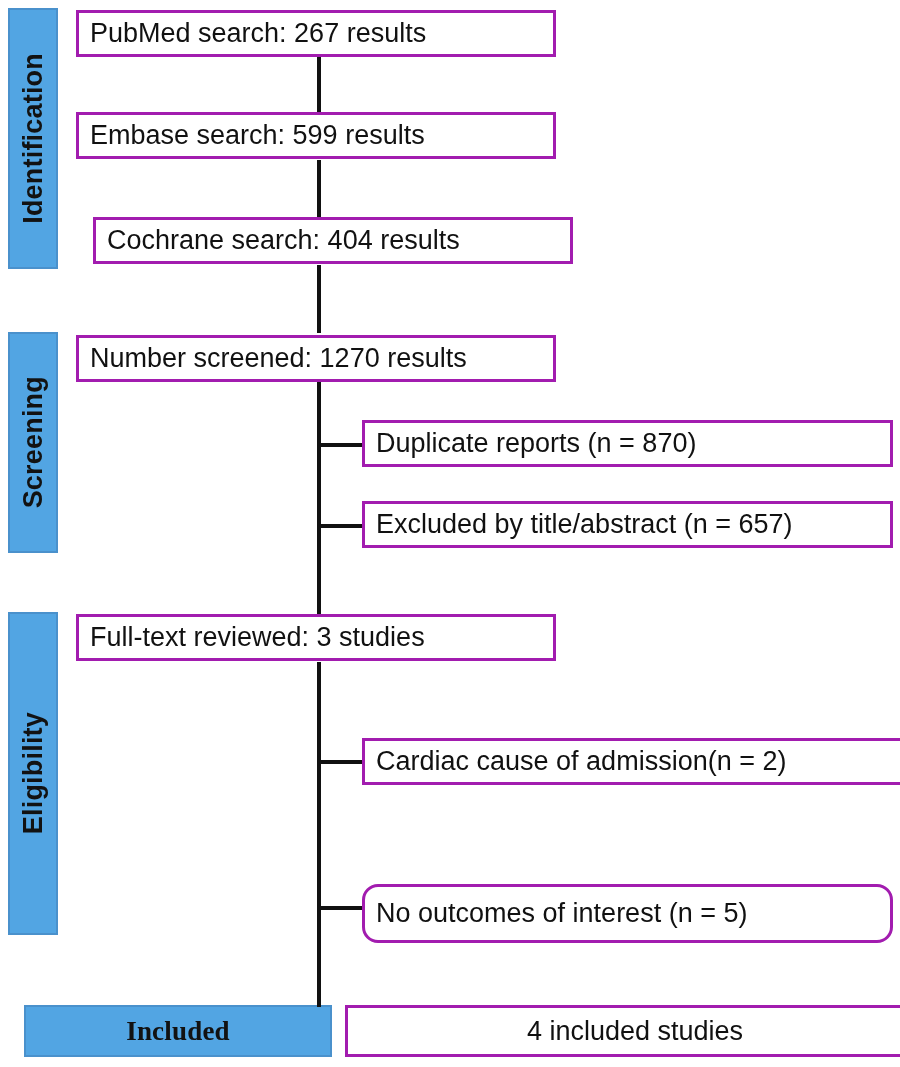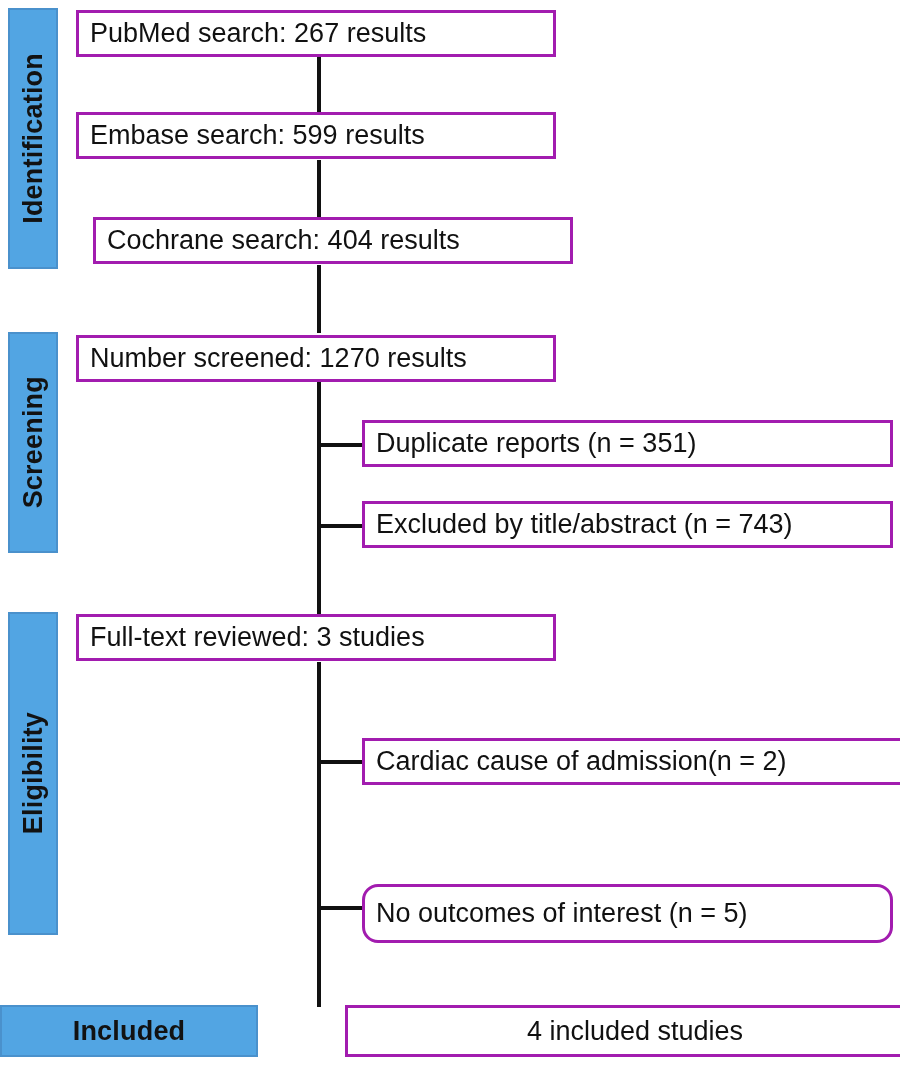--- a/index.html
+++ b/index.html
@@ -87,21 +87,21 @@
   </div>
 
   <div class="stage-bar vertical" style="left:8px; top:332px; width:50px; height:221px;">
     <span class="stage-text">Screening</span>
   </div>
 
   <div class="stage-bar vertical" style="left:8px; top:612px; width:50px; height:323px;">
     <span class="stage-text">Eligibility</span>
   </div>
 
-  <div class="stage-bar horizontal" style="left:0; top:1005px; width:258px; height:52px;">
+  <div class="stage-bar horizontal" style="left:24px; top:1005px; width:308px; height:52px;font-family:Liberation Serif, serif;">
     <span class="stage-text">Included</span>
   </div>
 
   <div class="connector-v" style="left:317px; top:56px; height:56px;"></div>
 
   <div class="connector-v" style="left:317px; top:160px; height:57px;"></div>
 
   <div class="connector-v" style="left:317px; top:265px; height:68px;"></div>
 
   <div class="connector-v" style="left:317px; top:380px; height:234px;"></div>
@@ -134,25 +134,25 @@
 
   <div class="node-box align-left" style="left:76px; top:614px; width:480px; height:47px;">
     <span class="node-text">Full-text reviewed: 3 studies</span>
   </div>
 
   <div class="node-box align-center" style="left:313px; top:1005px; width:580px; height:52px;margin-left:32px;">
     <span class="node-text">4 included studies</span>
   </div>
 
   <div class="node-box align-left" style="left:362px; top:420px; width:531px; height:47px;">
-    <span class="node-text">Duplicate reports (n = 351)</span>
+    <span class="node-text">Duplicate reports (n = 870)</span>
   </div>
 
   <div class="node-box align-left" style="left:362px; top:501px; width:531px; height:47px;">
-    <span class="node-text">Excluded by title/abstract (n = 743)</span>
+    <span class="node-text">Excluded by title/abstract (n = 657)</span>
   </div>
 
   <div class="node-box align-left" style="left:362px; top:738px; width:608px; height:47px;">
     <span class="node-text">Cardiac cause of admission(n = 2)</span>
   </div>
 
   <div class="node-box align-left" style="left:362px; top:884px; width:531px; height:59px;border-radius:16px;">
     <span class="node-text">No outcomes of interest (n = 5)</span>
   </div>
 

